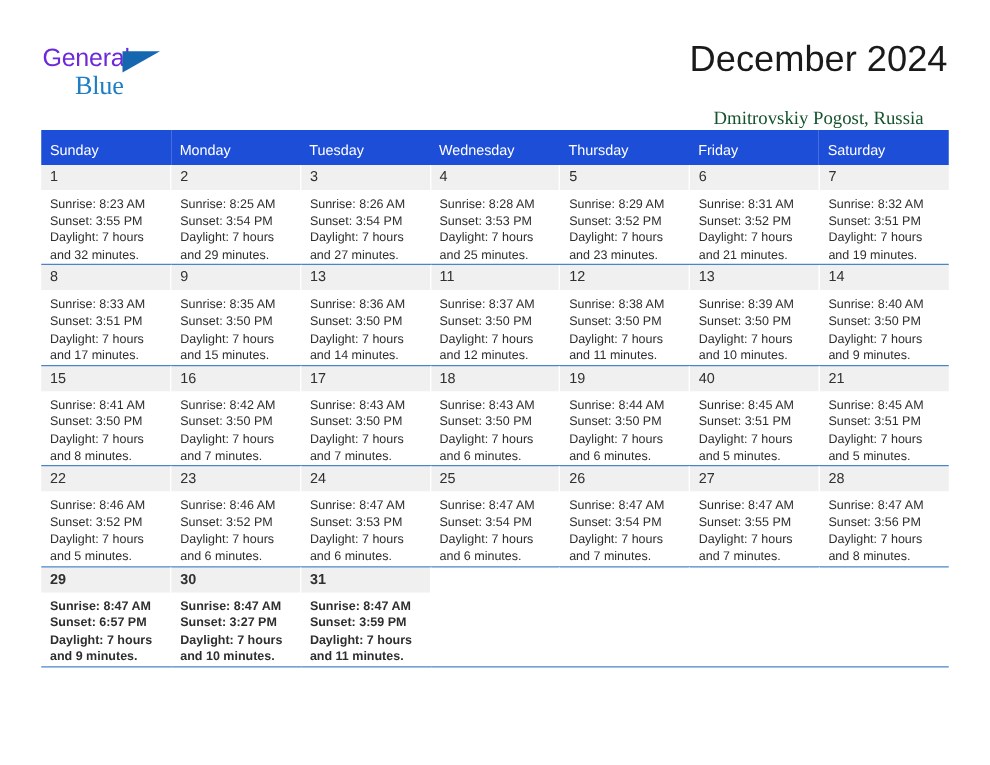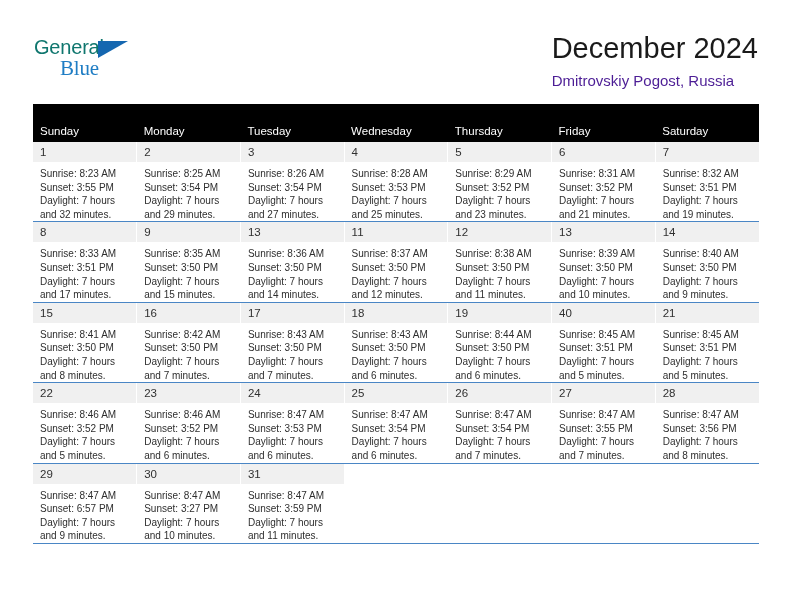--- a/index.html
+++ b/index.html
@@ -37,21 +37,21 @@
     top: 36px;
     width: 110px;
     height: 46px;
   }
   .logo-general {
     position: absolute;
     left: 0;
     top: 0;
     font-size: 20px;
     letter-spacing: -0.2px;
-    color: #0f766e;
+    color: #6d28d9;
     font-family: "Liberation Sans", sans-serif;
   }
   .logo-triangle {
     position: absolute;
     left: 64px;
     top: 5px;
     width: 0;
     height: 0;
     border-left: 30px solid #1567b0;
     border-bottom: 17px solid transparent;
@@ -63,55 +63,56 @@
     font-size: 21px;
     color: #1f7dc4;
     letter-spacing: -0.2px;
     font-family: Liberation Serif, serif;
   }
 
   .title-block {
     position: absolute;
     right: 34px;
     top: 30px;
-    text-align: left;
+    text-align: center;
   }
   .cal-title {
     font-size: 29px;
     font-weight: normal;
     color: #1a1a1a;
     line-height: 36px;
     white-space: nowrap;
   }
   .cal-subtitle {
     font-size: 15px;
     font-weight: normal;
-    color: #4c1d95;
+    color: #14532d;
     line-height: 22px;
-    margin-top: 4px;
+    margin-top: 18px;
     white-space: nowrap;
+    font-family: Liberation Serif, serif;
   }
 
   
   .calendar {
     position: absolute;
     left: 33px;
     top: 104px;
     width: 726px;
     border-collapse: collapse;
     table-layout: fixed;
   }
 
   .calendar th {
-    background: #000000;
+    background: #1d4ed8;
     color: #ffffff;
     font-size: 11.5px;
     font-weight: normal;
     text-align: left;
-    padding: 21px 0 5px 7px;
+    padding: 11px 0 5px 7px;
     height: 11px;
     border: none;
   }
 
   .calendar td {
     width: 103.7px;
     height: 78px;
     vertical-align: top;
     padding: 0;
     border-left: 1px solid #ffffff;
@@ -120,20 +121,21 @@
     background: #ffffff;
   }
   .calendar tr.week td:first-child {
     border-left: none;
   }
   .calendar tr.week td:last-child {
     border-right: none;
   }
   .calendar tr.week:last-child td {
     border-bottom: 1px solid #4a86c5;
+    font-weight: bold;
   }
 
   .daynum {
     background: #f0f0f0;
     font-size: 11.5px;
     color: #303030;
     padding: 4px 0 4px 7px;
     line-height: 12px;
     height: 12px;
   }

